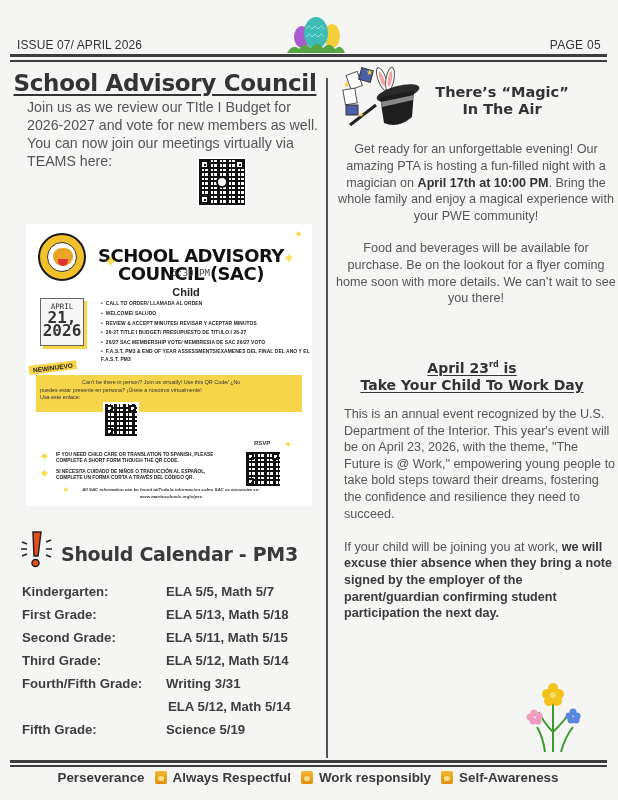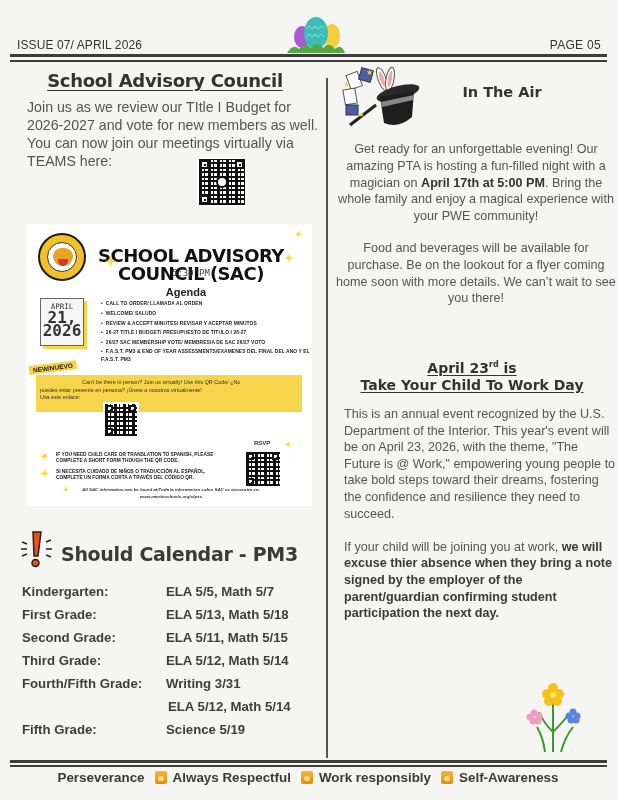--- a/index.html
+++ b/index.html
@@ -8,21 +8,21 @@
 
   .header-issue { position: absolute; left: 17px; top: 38px; font-size: 12px; color: #333; letter-spacing: 0.1px; }
   .header-page { position: absolute; right: 17px; top: 38px; font-size: 12px; color: #333; letter-spacing: 0.3px; }
   .eggs { position: absolute; left: 285px; top: 15px; width: 62px; height: 40px; }
   .rule-thick { position: absolute; left: 10px; width: 597px; height: 3px; background: #3d3d3d; }
   .rule-thin { position: absolute; left: 10px; width: 597px; height: 1.5px; background: #3d3d3d; }
 
   .col-divider { position: absolute; left: 326px; top: 78px; width: 1.5px; height: 680px; background: #555; }
 
   
-  .sac-title { position: absolute; left: 0; width: 330px; top: 70px; text-align: center; font-weight: bold; font-size: 18px; color: #333; text-decoration: underline; text-underline-offset: 3px; font-family: "DejaVu Sans", sans-serif; letter-spacing: -0.3px; }
+  .sac-title { position: absolute; left: 0; width: 330px; top: 70px; text-align: center; font-weight: bold; font-size: 23px; color: #333; text-decoration: underline; text-underline-offset: 3px; font-family: "DejaVu Sans", sans-serif; letter-spacing: -0.3px; }
   .sac-body { position: absolute; left: 27px; top: 98px; width: 300px; font-size: 14.2px; line-height: 18px; color: #555; }
   .qr { position: absolute; background:
       repeating-linear-gradient(90deg, #111 0 3px, transparent 3px 5px, #111 5px 6px, transparent 6px 9px),
       repeating-linear-gradient(0deg, #111 0 2px, transparent 2px 5px, #111 5px 7px, transparent 7px 9px);
       background-color: #fff; border: 2px solid #fff; }
   .qr .finder { position: absolute; width: 9px; height: 9px; border: 2px solid #111; background: #fff; }
   .qr .finder::after { content: ""; position: absolute; left: 1.5px; top: 1.5px; width: 2px; height: 2px; background: #111; }
   .qr .center-logo { position: absolute; left: 50%; top: 50%; width: 12px; height: 12px; margin: -6px 0 0 -6px; border-radius: 50%; background: #fff; border: 2px solid #111; }
 
   .flyer { position: absolute; left: 26px; top: 224px; width: 286px; height: 282px; background: #fff; }
@@ -105,21 +105,21 @@
       </div>
   </div>
   <div class="flyer-title">
     <div>SCHOOL ADVISORY</div>
     <div>COUNCIL (SAC)</div>
   </div>
   <span class="sparkle" style="left:78px;top:30px;font-size:16px">✦</span>
   <span class="sparkle" style="left:268px;top:5px;font-size:11px">✦</span>
   <span class="sparkle" style="left:257px;top:27px;font-size:14px">✦</span>
   <div class="flyer-time">5:30 PM</div>
-  <div class="flyer-agenda">Agenda</div>
+  <div class="flyer-agenda">Child</div>
   <div class="date-box">
     <div class="m">APRIL</div>
     <div class="d">21,</div>
     <div class="d">2026</div>
   </div>
   <ul class="agenda-list">
     <li>CALL TO ORDER/ LLAMADA AL ORDEN</li>
     <li>WELCOME/ SALUDO</li>
     <li>REVIEW &amp; ACCEPT MINUTES/ REVISAR Y ACEPTAR MINUTOS</li>
     <li>26-27 TITLE I BUDGET/ PRESUPUESTO DE TITULO I 26-27</li>
@@ -202,24 +202,25 @@
   <ellipse cx="52" cy="14" rx="2" ry="8" fill="#f5a3a3" transform="rotate(10 52 14)"></ellipse>
   <ellipse cx="60" cy="28" rx="22" ry="7" fill="#2a2a2a" transform="rotate(-15 60 28)"></ellipse>
   <path d="M42 32 L46 58 Q60 64 74 52 L76 26 Z" fill="#1e1e1e"></path>
   <path d="M43 37 L76 30 L75 35 L44 42 Z" fill="#888"></path>
   <line x1="12" y1="60" x2="38" y2="40" stroke="#222" stroke-width="3"></line>
   <text x="28" y="10" font-size="8" fill="#f4cf3b">★</text>
   <text x="5" y="22" font-size="8" fill="#f4cf3b">★</text>
   <text x="20" y="52" font-size="7" fill="#f4cf3b">★</text>
 </svg>
 <div class="magic-title">
+  <div>There’s “Magic”</div>
   <div>In The Air</div>
 </div>
 <div class="magic-body">
-  <p><span>Get ready for an unforgettable evening! Our amazing PTA is hosting a fun-filled night with a magician on </span><b>April 17th at 5:00 PM</b><span>. Bring the whole family and enjoy a magical experience with your PWE community!</span></p>
+  <p><span>Get ready for an unforgettable evening! Our amazing PTA is hosting a fun-filled night with a magician on </span><b>April 17th at 10:00 PM</b><span>. Bring the whole family and enjoy a magical experience with your PWE community!</span></p>
   <p style="margin-top:15px">Food and beverages will be available for purchase. Be on the lookout for a flyer coming home soon with more details. We can’t wait to see you there!</p>
 </div>
 
 <div class="work-title">
   <div><span>April 23</span><sup>rd</sup><span> is</span></div>
   <div>Take Your Child To Work Day</div>
 </div>
 <div class="work-body">
   <p>This is an annual event recognized by the U.S. Department of the Interior. This year's event will be on April 23, 2026, with the theme, "The Future is @ Work," empowering young people to take bold steps toward their dreams, fostering the confidence and resilience they need to succeed.</p>
   <p><span>If your child will be joining you at work, </span><b>we will excuse thier absence when they bring a note signed by the employer of the parent/guardian confirming student participation the next day.</b></p>

